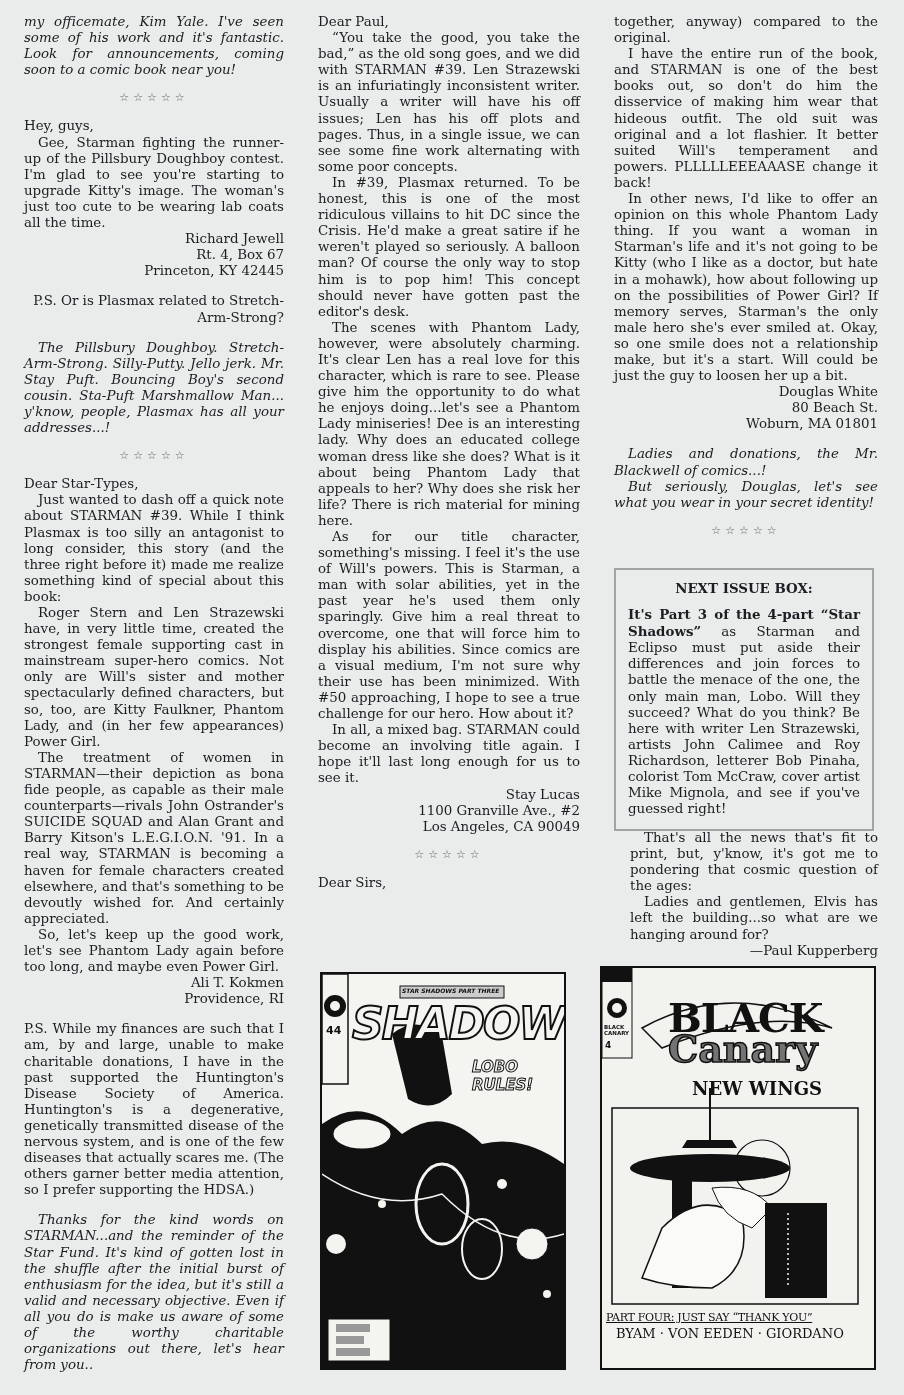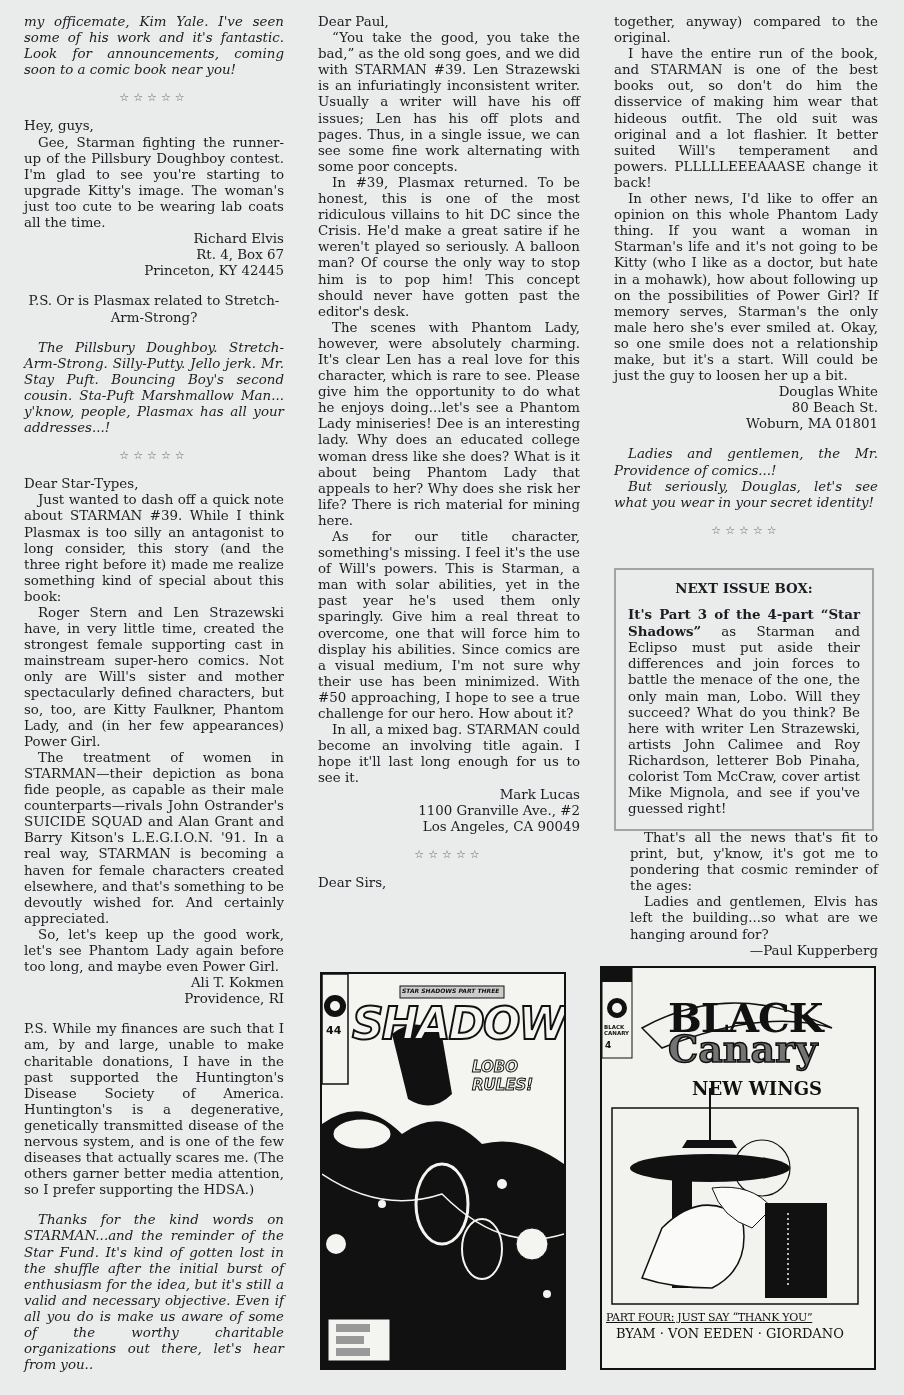--- a/index.html
+++ b/index.html
@@ -42,25 +42,25 @@
 <body>
 
 <div class="page">
 
   <div class="col col1">
     <p class="ital">my officemate, Kim Yale. I've seen some of his work and it's fantastic. Look for announcements, coming soon to a comic book near you!</p>
     <div class="sep">☆☆☆☆☆</div>
 
     <p>Hey, guys,</p>
     <p class="indent">Gee, Starman fighting the runner-up of the Pillsbury Doughboy contest. I'm glad to see you're starting to upgrade Kitty's image. The woman's just too cute to be wearing lab coats all the time.</p>
-    <p class="sig">Richard Elvis</p>
+    <p class="sig">Richard Jewell</p>
     <p class="sig">Rt. 4, Box 67</p>
     <p class="sig">Princeton, KY 42445</p>
     <div class="gap"></div>
-    <p style="text-align:center">P.S. Or is Plasmax related to Stretch-Arm-Strong?</p>
+    <p style="text-align:right">P.S. Or is Plasmax related to Stretch-Arm-Strong?</p>
     <div class="gap"></div>
     <p class="ital indent">The Pillsbury Doughboy. Stretch-Arm-Strong. Silly-Putty. Jello jerk. Mr. Stay Puft. Bouncing Boy's second cousin. Sta-Puft Marshmallow Man... y'know, people, Plasmax has all your addresses...!</p>
     <div class="sep">☆☆☆☆☆</div>
 
     <p>Dear Star-Types,</p>
     <p class="indent">Just wanted to dash off a quick note about STARMAN #39. While I think Plasmax is too silly an antagonist to long consider, this story (and the three right before it) made me realize something kind of special about this book:</p>
     <p class="indent">Roger Stern and Len Strazewski have, in very little time, created the strongest female supporting cast in mainstream super-hero comics. Not only are Will's sister and mother spectacularly defined characters, but so, too, are Kitty Faulkner, Phantom Lady, and (in her few appearances) Power Girl.</p>
     <p class="indent">The treatment of women in STARMAN—their depiction as bona fide people, as capable as their male counterparts—rivals John Ostrander's SUICIDE SQUAD and Alan Grant and Barry Kitson's L.E.G.I.O.N. '91. In a real way, STARMAN is becoming a haven for female characters created elsewhere, and that's something to be devoutly wished for. And certainly appreciated.</p>
     <p class="indent">So, let's keep up the good work, let's see Phantom Lady again before too long, and maybe even Power Girl.</p>
     <p class="sig">Ali T. Kokmen</p>
@@ -71,47 +71,47 @@
     <p class="ital indent">Thanks for the kind words on STARMAN...and the reminder of the Star Fund. It's kind of gotten lost in the shuffle after the initial burst of enthusiasm for the idea, but it's still a valid and necessary objective. Even if all you do is make us aware of some of the worthy charitable organizations out there, let's hear from you..</p>
   </div>
 
   <div class="col col2">
     <p>Dear Paul,</p>
     <p class="indent">“You take the good, you take the bad,” as the old song goes, and we did with STARMAN #39. Len Strazewski is an infuriatingly inconsistent writer. Usually a writer will have his off issues; Len has his off plots and pages. Thus, in a single issue, we can see some fine work alternating with some poor concepts.</p>
     <p class="indent">In #39, Plasmax returned. To be honest, this is one of the most ridiculous villains to hit DC since the Crisis. He'd make a great satire if he weren't played so seriously. A balloon man? Of course the only way to stop him is to pop him! This concept should never have gotten past the editor's desk.</p>
     <p class="indent">The scenes with Phantom Lady, however, were absolutely charming. It's clear Len has a real love for this character, which is rare to see. Please give him the opportunity to do what he enjoys doing...let's see a Phantom Lady miniseries! Dee is an interesting lady. Why does an educated college woman dress like she does? What is it about being Phantom Lady that appeals to her? Why does she risk her life? There is rich material for mining here.</p>
     <p class="indent">As for our title character, something's missing. I feel it's the use of Will's powers. This is Starman, a man with solar abilities, yet in the past year he's used them only sparingly. Give him a real threat to overcome, one that will force him to display his abilities. Since comics are a visual medium, I'm not sure why their use has been minimized. With #50 approaching, I hope to see a true challenge for our hero. How about it?</p>
     <p class="indent">In all, a mixed bag. STARMAN could become an involving title again. I hope it'll last long enough for us to see it.</p>
-    <p class="sig">Mark Lucas</p>
+    <p class="sig">Stay Lucas</p>
     <p class="sig">1100 Granville Ave., #2</p>
     <p class="sig">Los Angeles, CA 90049</p>
     <div class="sep">☆☆☆☆☆</div>
     <p>Dear Sirs,</p>
   </div>
 
   <div class="col col3">
     <p>together, anyway) compared to the original.</p>
     <p class="indent">I have the entire run of the book, and STARMAN is one of the best books out, so don't do him the disservice of making him wear that hideous outfit. The old suit was original and a lot flashier. It better suited Will's temperament and powers. PLLLLLEEEAAASE change it back!</p>
     <p class="indent">In other news, I'd like to offer an opinion on this whole Phantom Lady thing. If you want a woman in Starman's life and it's not going to be Kitty (who I like as a doctor, but hate in a mohawk), how about following up on the possibilities of Power Girl? If memory serves, Starman's the only male hero she's ever smiled at. Okay, so one smile does not a relationship make, but it's a start. Will could be just the guy to loosen her up a bit.</p>
     <p class="sig">Douglas White</p>
     <p class="sig">80 Beach St.</p>
     <p class="sig">Woburn, MA 01801</p>
     <div class="gap"></div>
-    <p class="ital indent">Ladies and gentlemen, the Mr. Providence of comics...!</p>
+    <p class="ital indent">Ladies and donations, the Mr. Blackwell of comics...!</p>
     <p class="ital indent">But seriously, Douglas, let's see what you wear in your secret identity!</p>
     <div class="sep">☆☆☆☆☆</div>
   </div>
 
   <div class="nextbox">
     <div class="title">NEXT ISSUE BOX:</div>
     <p><span class="bold">It's Part 3 of the 4-part “Star Shadows”</span><span> as Starman and Eclipso must put aside their differences and join forces to battle the menace of the one, the only main man, Lobo. Will they succeed? What do you think? Be here with writer Len Strazewski, artists John Calimee and Roy Richardson, letterer Bob Pinaha, colorist Tom McCraw, cover artist Mike Mignola, and see if you've guessed right!</span></p>
   </div>
 
   <div class="col3-lower">
-    <p class="indent">That's all the news that's fit to print, but, y'know, it's got me to pondering that cosmic reminder of the ages:</p>
+    <p class="indent">That's all the news that's fit to print, but, y'know, it's got me to pondering that cosmic question of the ages:</p>
     <p class="indent">Ladies and gentlemen, Elvis has left the building...so what are we hanging around for?</p>
     <p class="sig">—Paul Kupperberg</p>
   </div>
 
   <div class="cover cover1">
     <svg width="242" height="394" viewBox="0 0 242 394">
       <rect x="0" y="0" width="242" height="394" fill="#f4f4f0"></rect>
 
       <rect x="0" y="0" width="26" height="110" fill="#f4f4f0" stroke="#111" stroke-width="1.5"></rect>
       <circle cx="13" cy="32" r="11" fill="#111"></circle>

